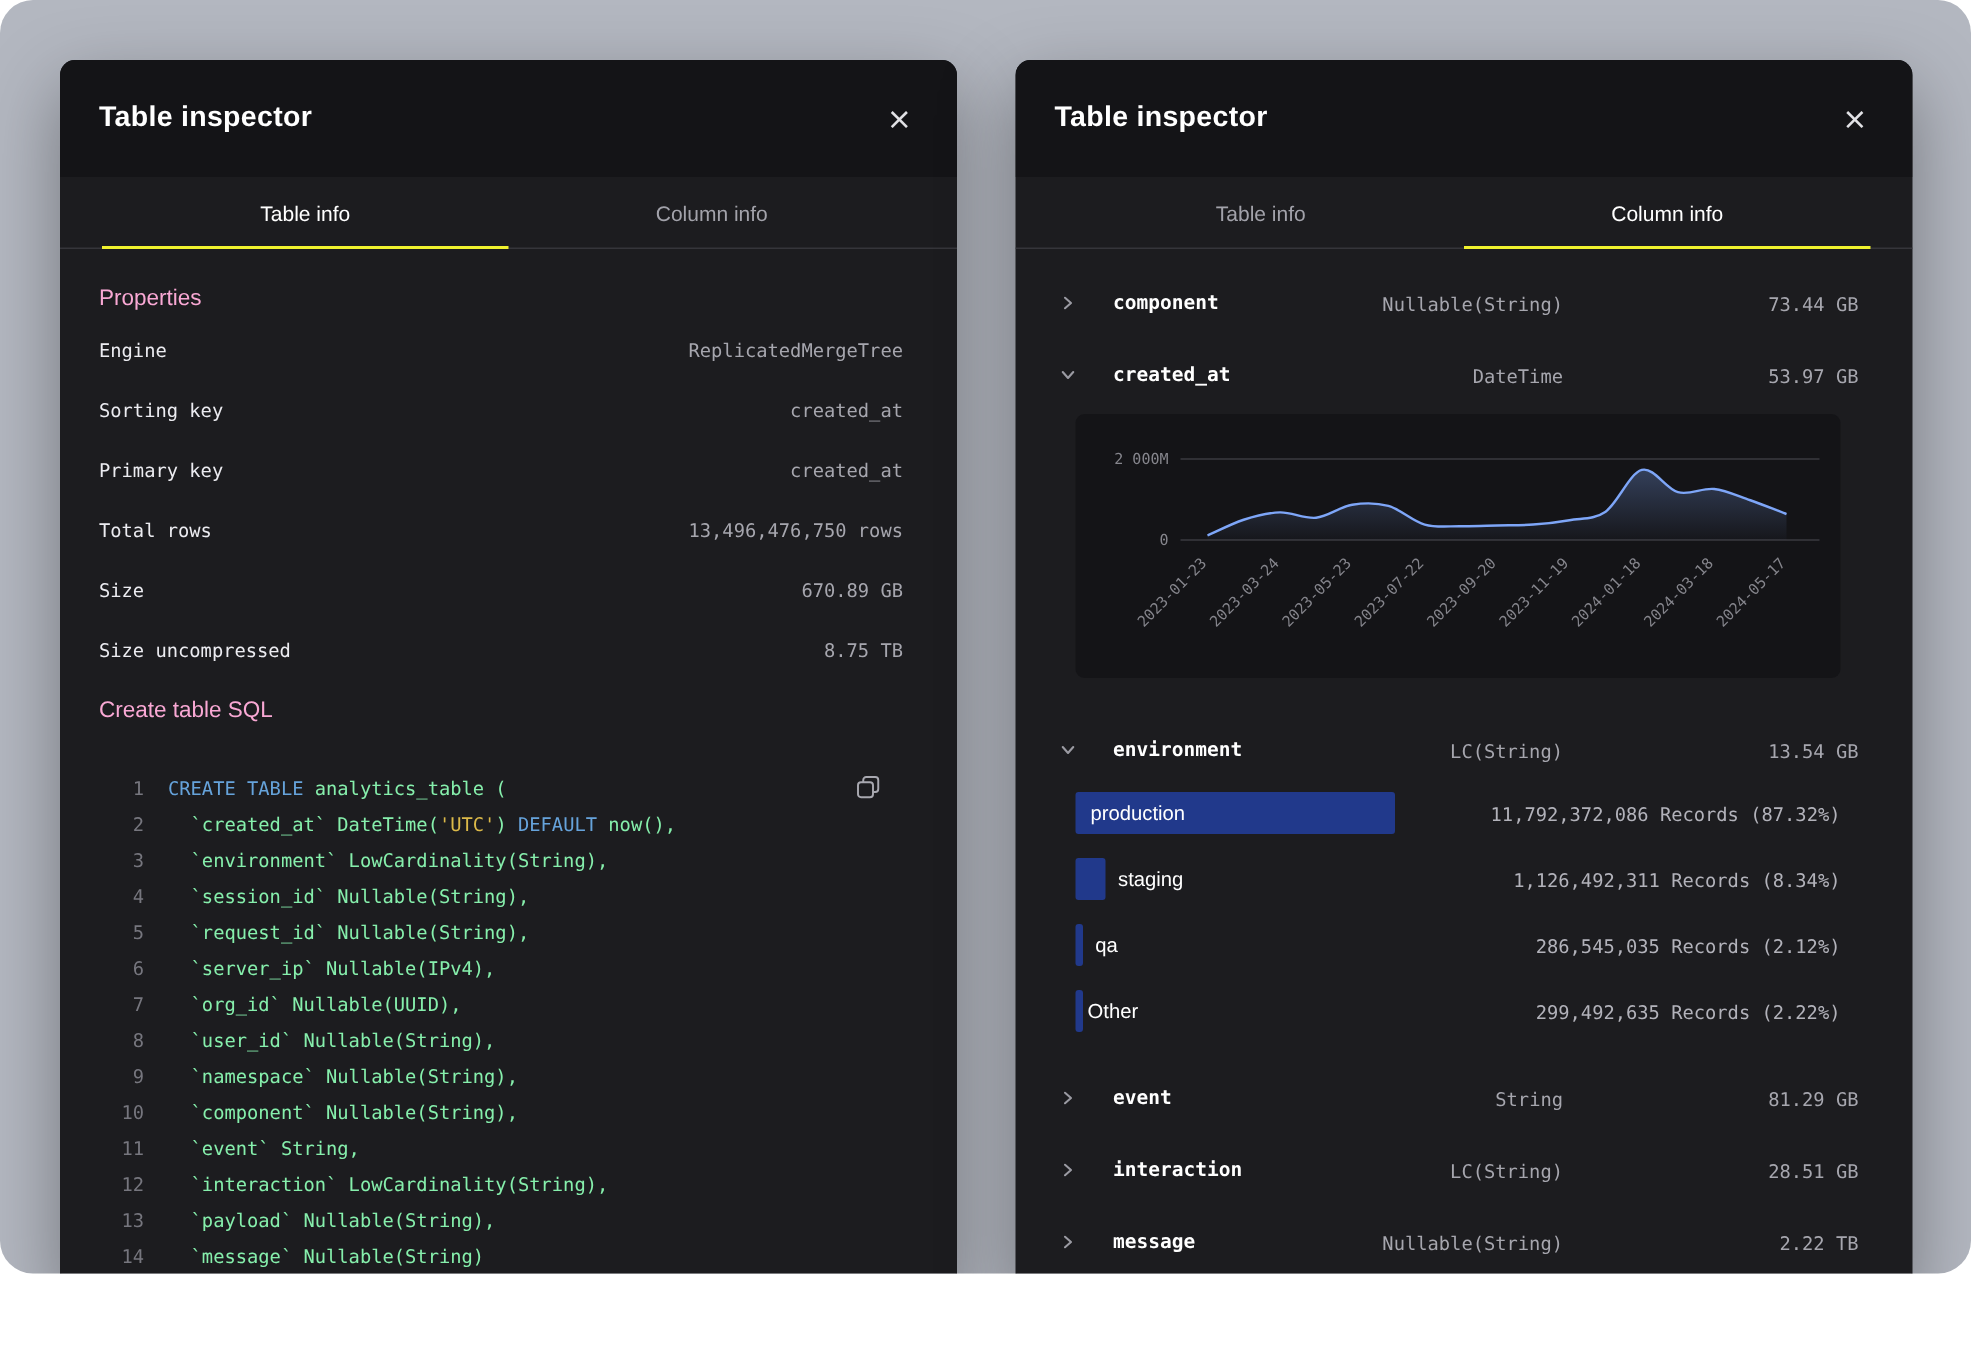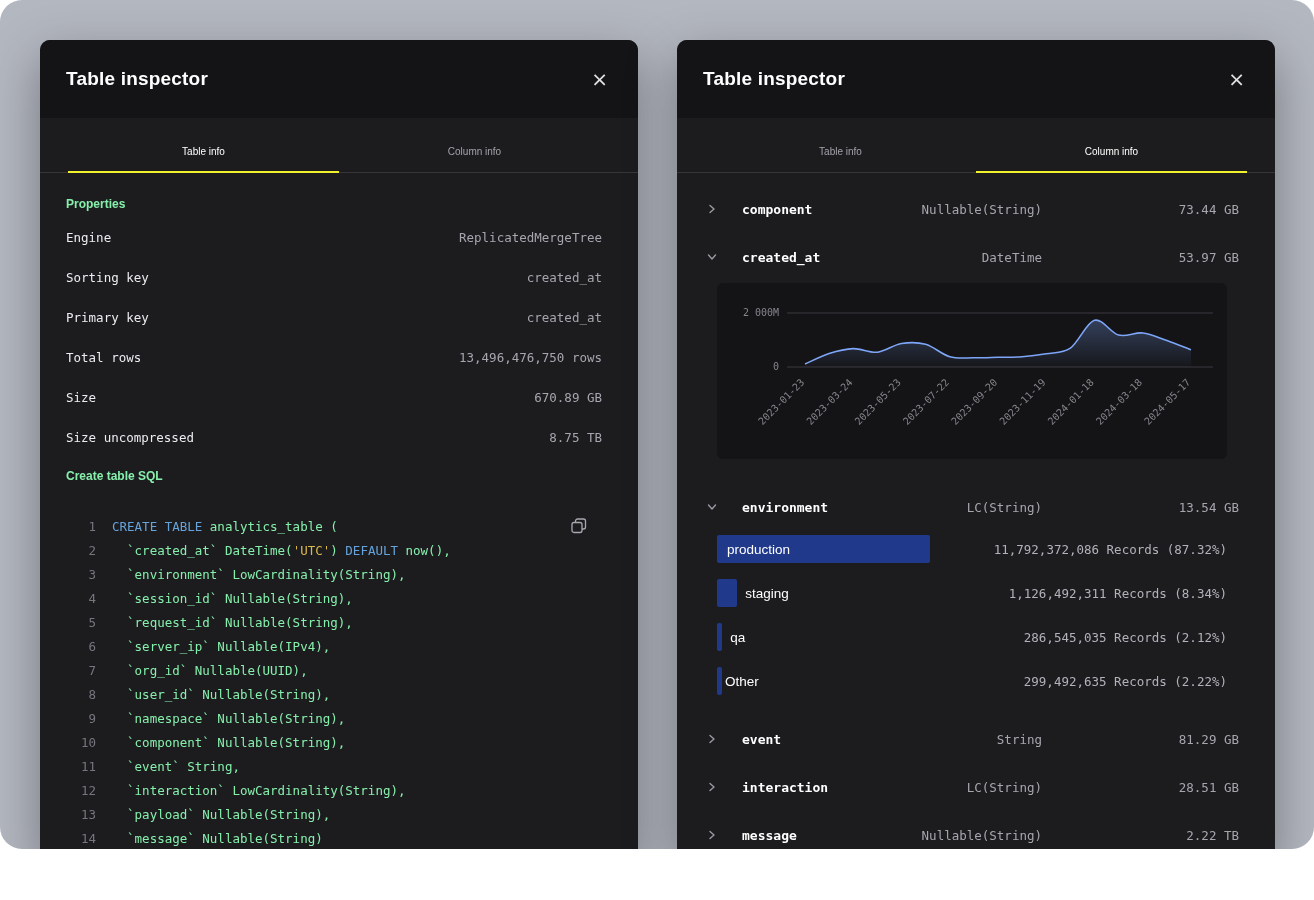--- a/index.html
+++ b/index.html
@@ -15,26 +15,26 @@
   body{font-family:"Liberation Sans",sans-serif;}
   .backdrop{position:relative;width:1314px;height:849px;background:var(--page-bg);border-radius:22px;overflow:hidden;}
   .panel{position:absolute;top:40px;width:598px;height:820px;background:var(--panel-bg);border-radius:10px;overflow:hidden;box-shadow:0 18px 50px rgba(0,0,0,.35);}
   .panel.left{left:40px;}
   .panel.right{left:677px;}
   .panel-header{display:flex;align-items:center;justify-content:space-between;height:78px;padding:0 30px 0 26px;background:var(--header-bg);}
   .panel-title{font-size:19px;font-weight:700;color:#fff;letter-spacing:.2px;}
   .close-btn{background:none;border:none;color:#E2E2E6;font-size:20px;line-height:1;cursor:pointer;font-family:"DejaVu Sans",sans-serif;}
   .tabs-wrap{border-bottom:1px solid var(--divider);padding:16px 28px 0;}
   .tabs{display:flex;}
-  .tab{position:relative;flex:1;background:none;border:none;color:#A2A2AA;font-family:"Liberation Sans",sans-serif;font-size:10px;padding:0 0 15px;cursor:pointer;margin-top:12px;}
+  .tab{position:relative;flex:1;background:none;border:none;color:#A2A2AA;font-family:"Liberation Sans",sans-serif;font-size:14px;padding:0 0 15px;cursor:pointer;}
   .tab.active{color:#fff;}
   .tab.active::after{content:'';position:absolute;left:0;right:0;bottom:-1px;height:2px;background:var(--accent);}
   
   .content{padding:0 36px 0 26px;}
-  .section-h{font-size:12px;font-weight:700;color:#86efac;}
+  .section-h{font-size:15px;font-weight:400;color:#f9a8d4;}
   .section-h.props{margin:24px 0 6px;}
   .section-h.sql{margin:12px 0 0;}
   .prop-row{display:flex;justify-content:space-between;align-items:center;height:40px;}
   .prop-label{font-family:"DejaVu Sans Mono",monospace;font-size:12.5px;color:#ECECF1;}
   .prop-value{font-family:"DejaVu Sans Mono",monospace;font-size:12.5px;color:var(--text-dim);}
   .code-wrap{position:relative;margin-top:32px;}
   .copy-btn{position:absolute;top:2px;right:14px;background:none;border:none;cursor:pointer;padding:0;}
   .sql-line{display:flex;line-height:24px;}
   .ln-num{flex:none;width:30px;text-align:right;margin-right:16px;font-family:"DejaVu Sans Mono",monospace;font-size:12.5px;color:#76767E;}
   .ln-text{white-space:pre;font-family:"DejaVu Sans Mono",monospace;font-size:12.5px;color:#D8D8DC;}

